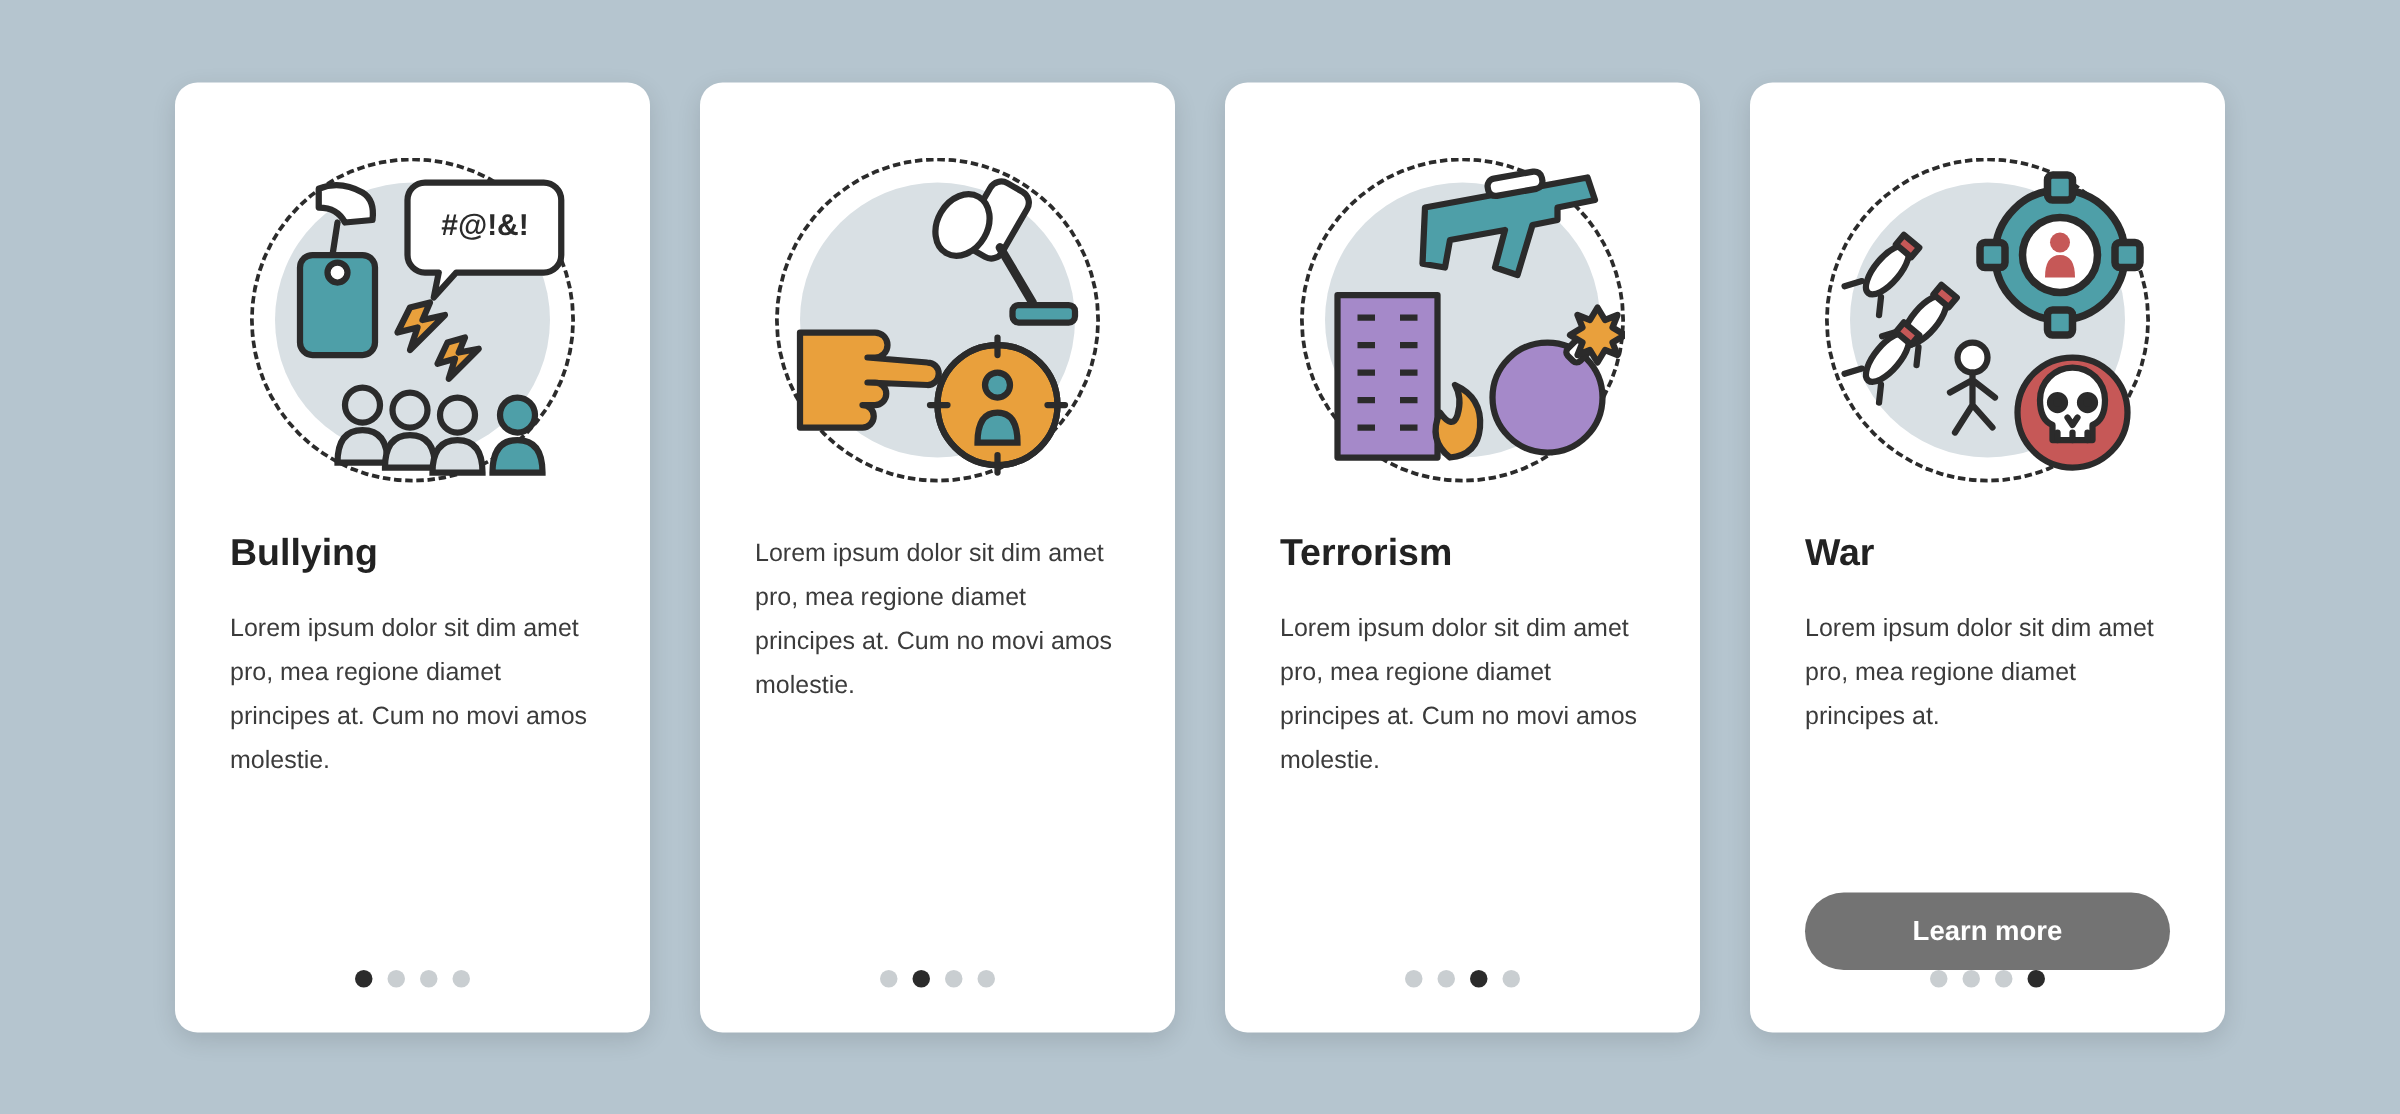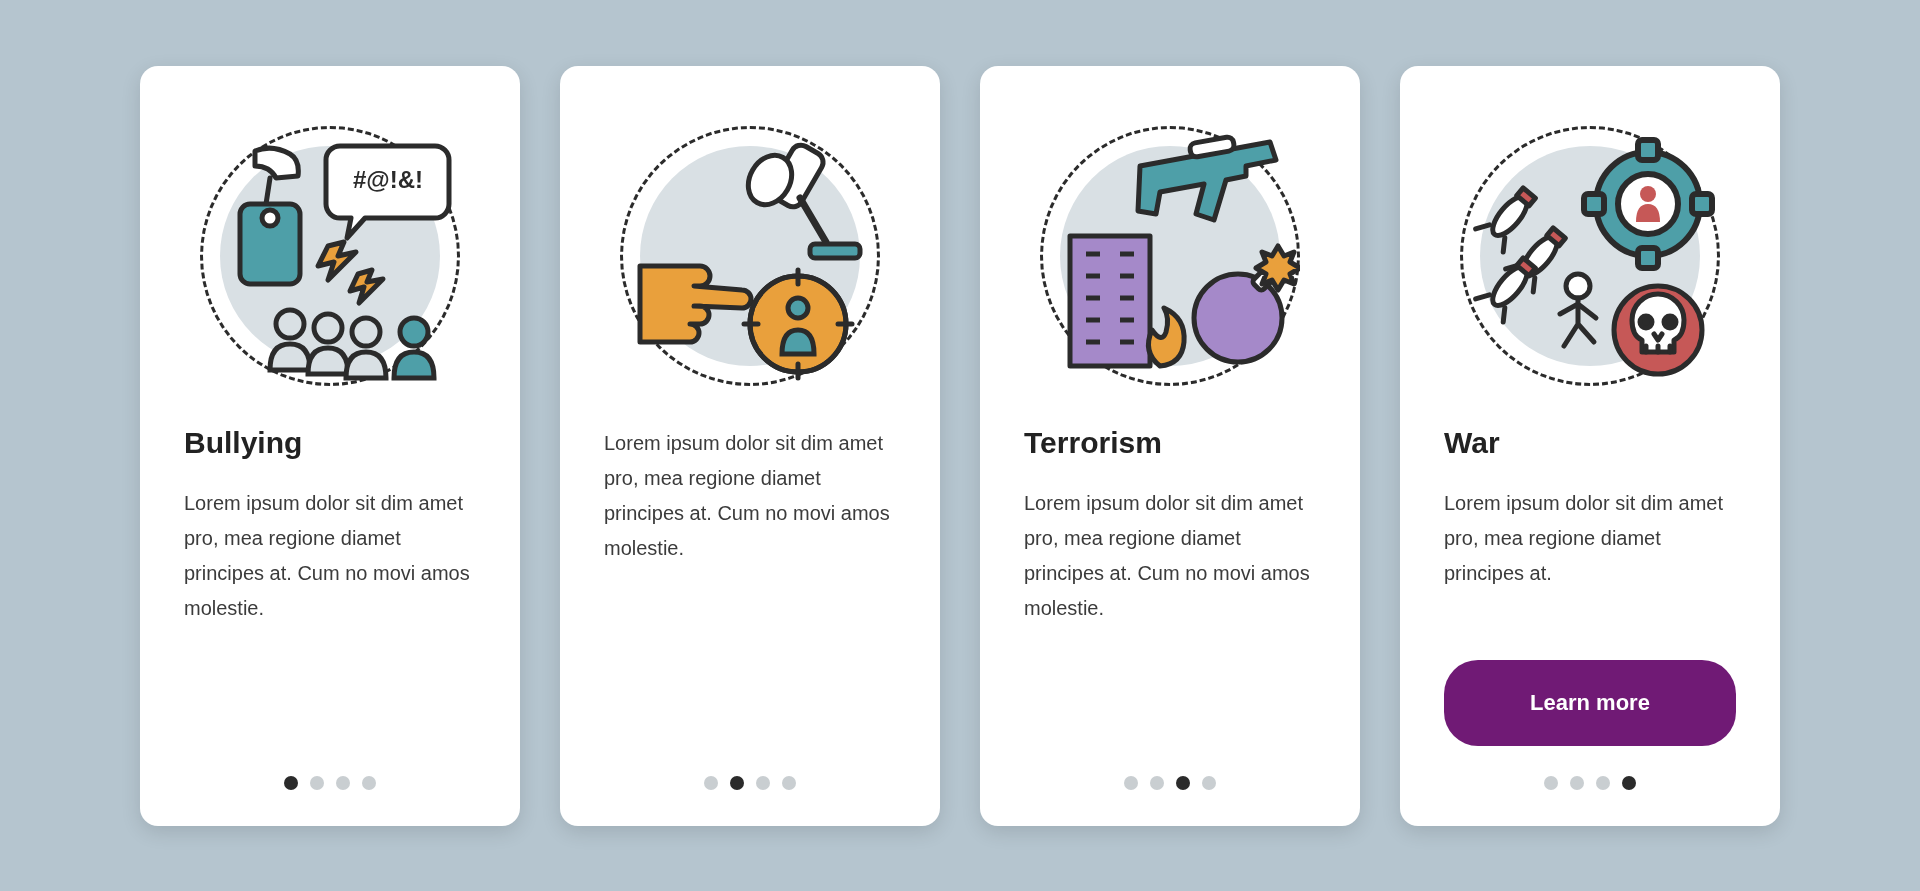--- a/index.html
+++ b/index.html
@@ -61,30 +61,29 @@
     align-self: flex-start;
   }
   .card-body {
     font-size: 20px;
     line-height: 1.75;
     color: #3b3b3b;
     align-self: flex-start;
     flex-grow: 1;
   }
   .learn-btn {
-    background: #701a75;
+    background: #737373;
     color: #fff;
     font-size: 22px;
     font-weight: 600;
     border: none;
     border-radius: 34px;
-    padding: 30px 0;
+    padding: 18px 0;
     width: 100%;
     cursor: pointer;
-    margin-bottom: 30px;
   }
   .dots {
     display: flex;
     gap: 12px;
     justify-content: center;
     margin-top: auto;
   }
   .dot {
     width: 14px;
     height: 14px;

